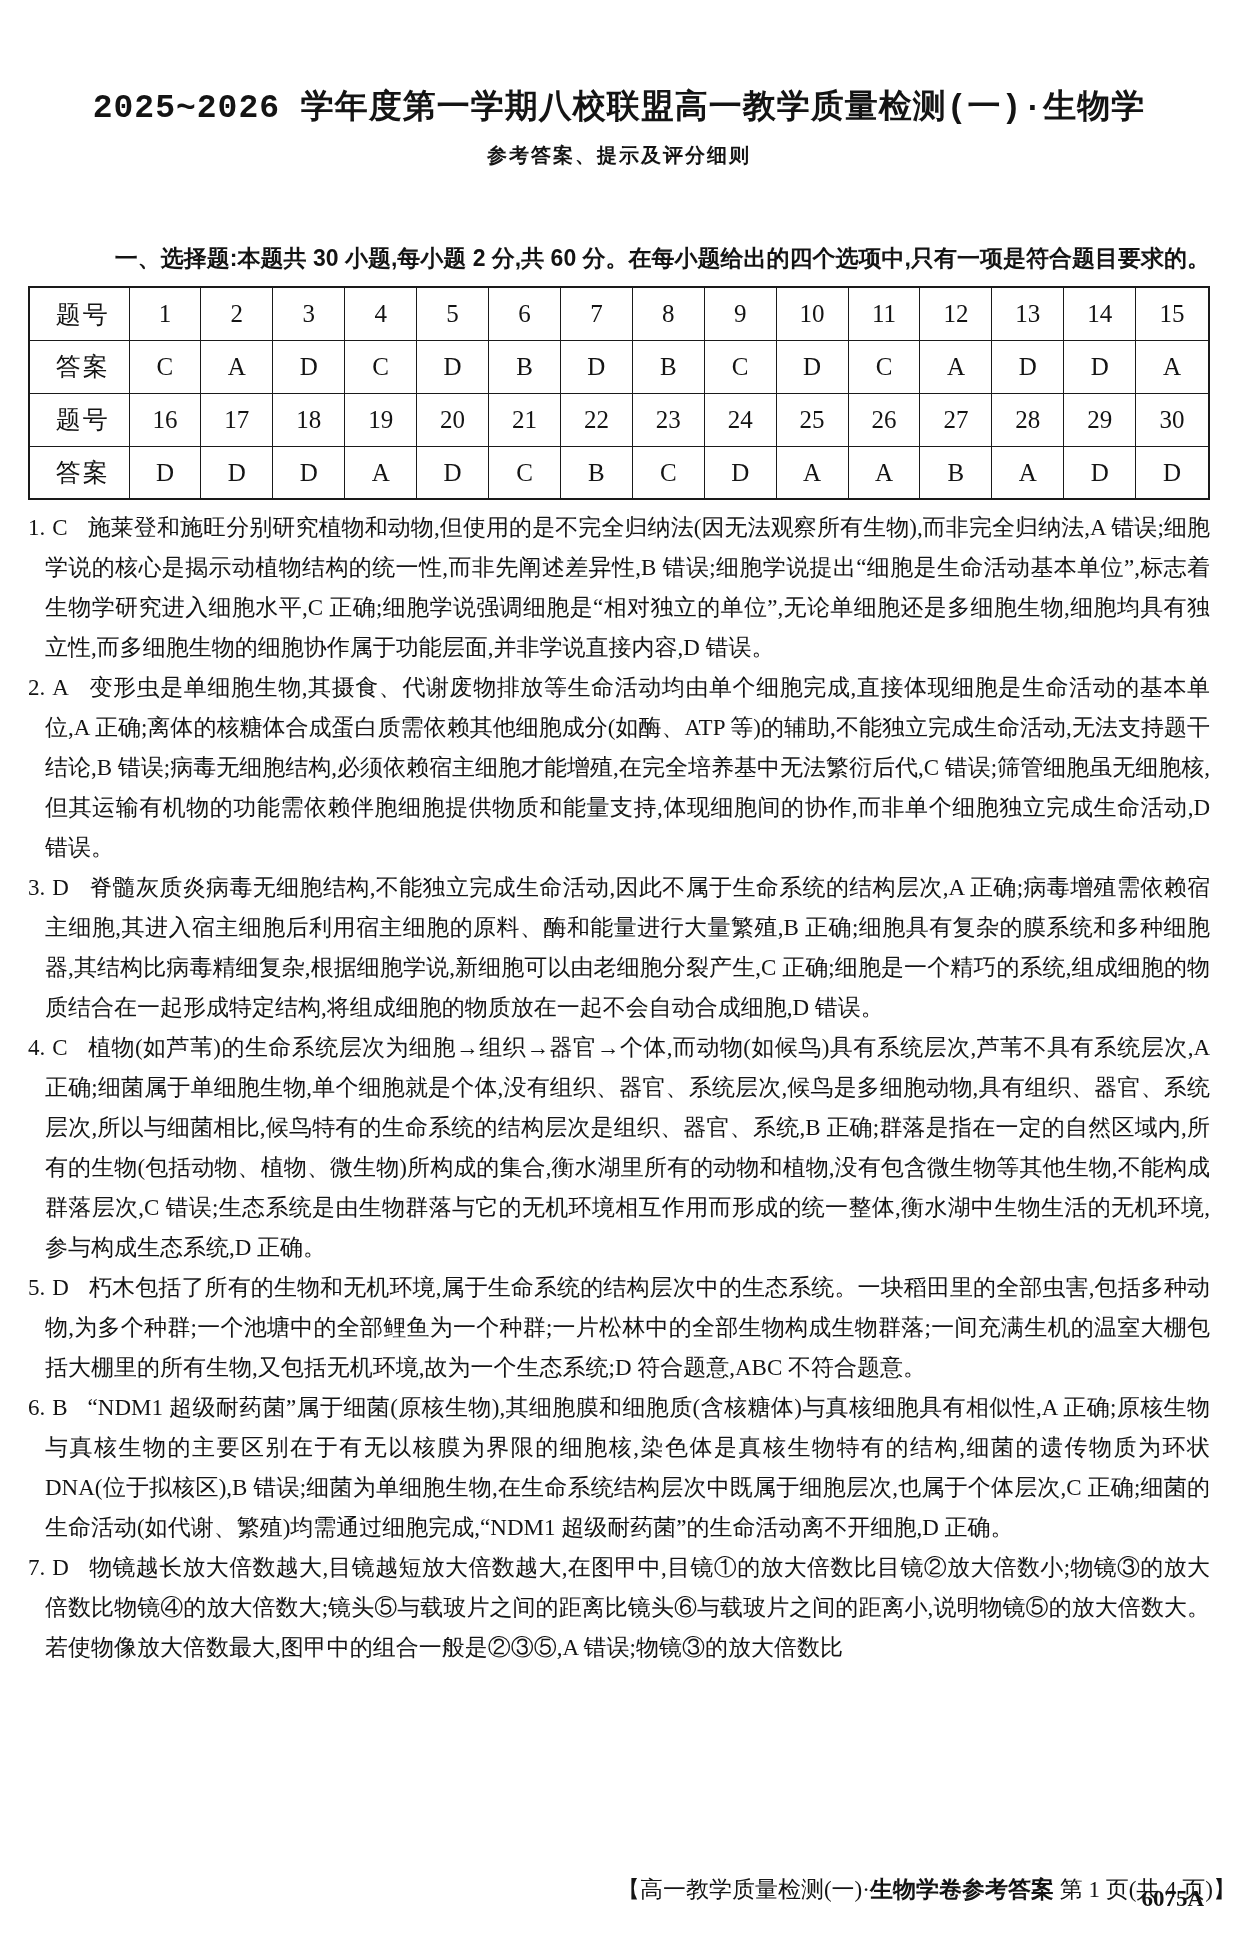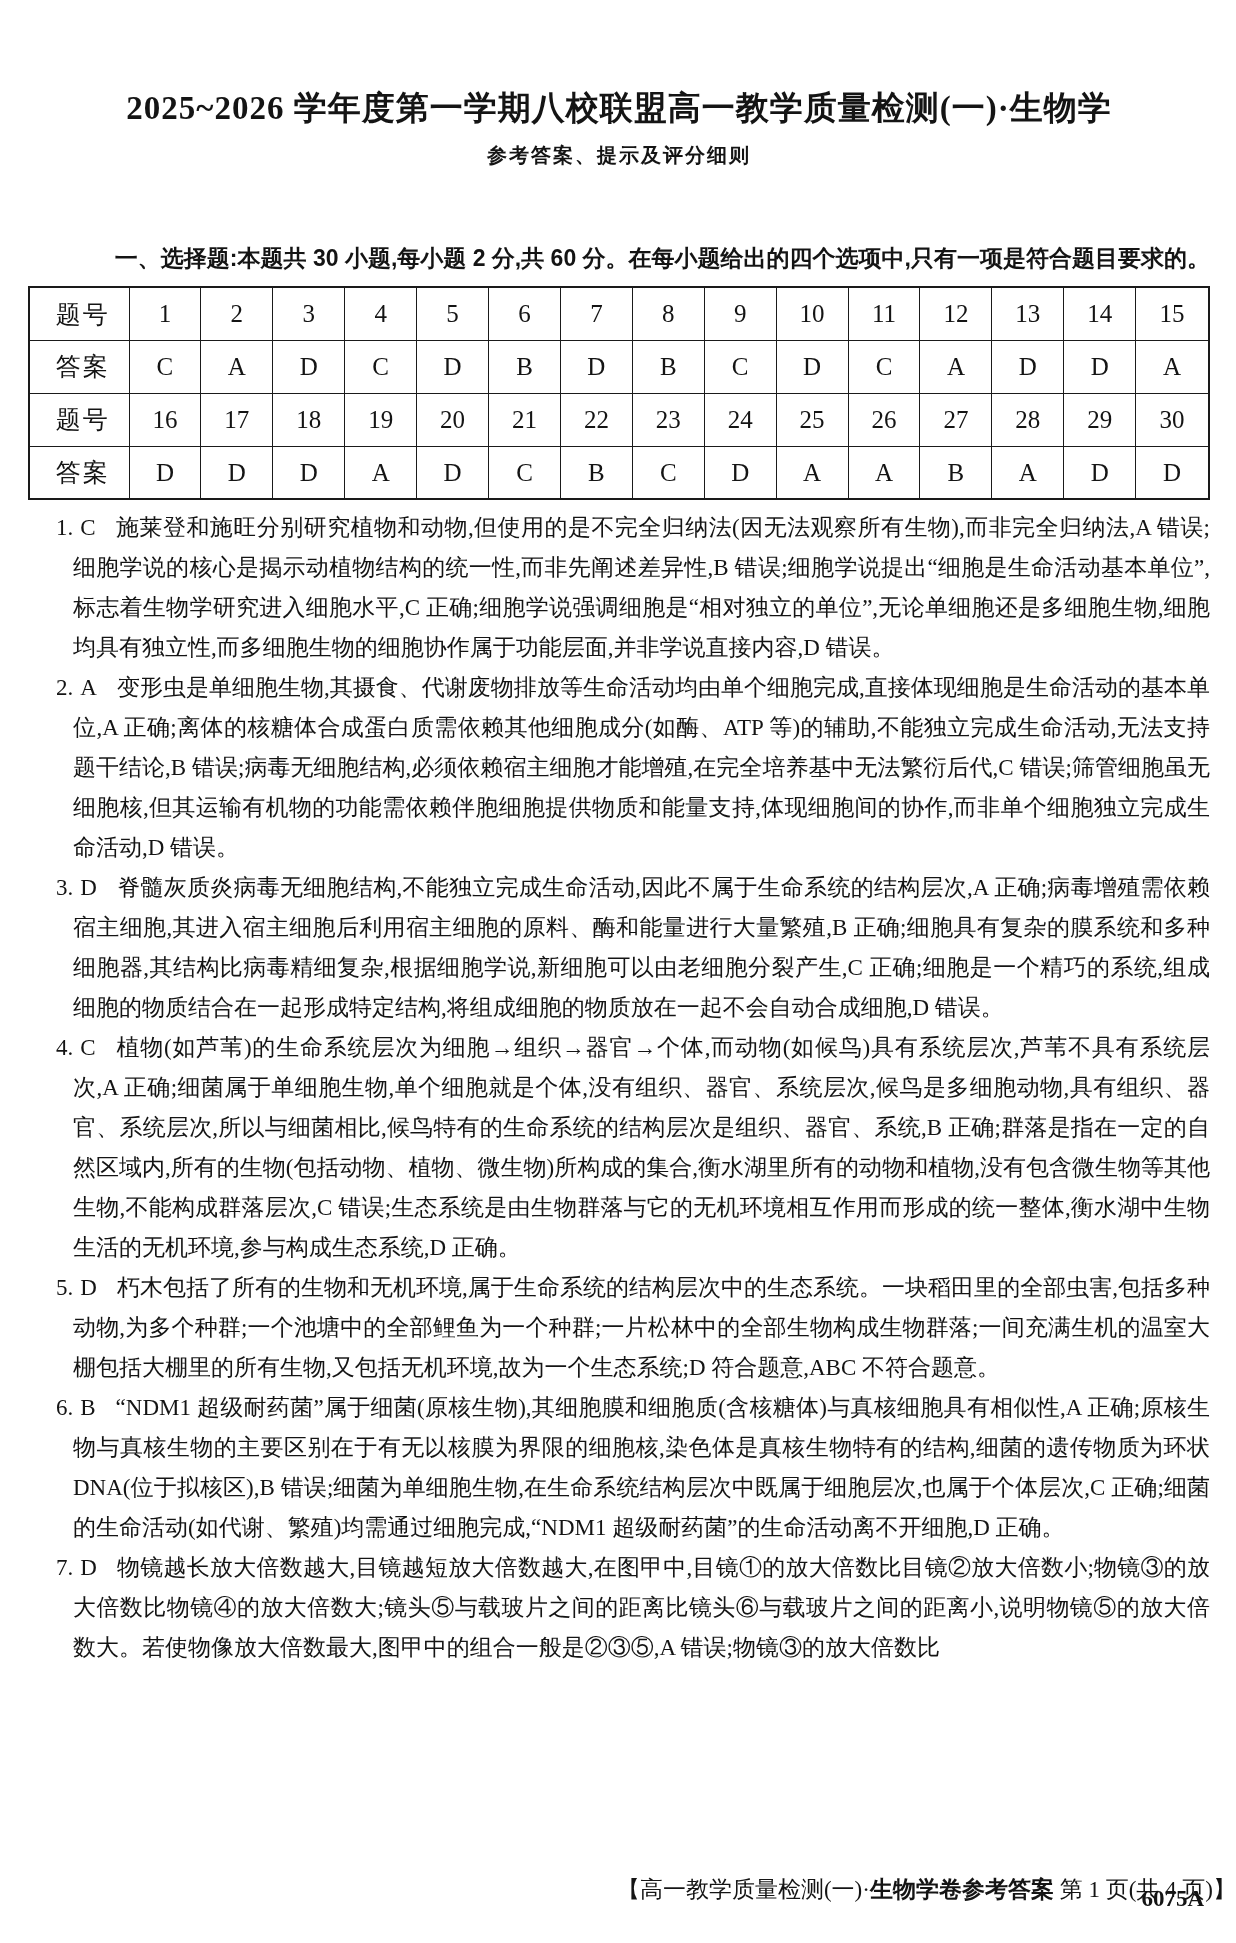--- a/index.html
+++ b/index.html
@@ -4,21 +4,21 @@
 <style>
   * { margin:0; padding:0; box-sizing:border-box; }
   html,body { background:#ffffff; }
   body {
     width:1236px; height:1943px; position:relative;
     color:#141414;
     font-family:"Liberation Serif", serif;
   }
   .page { width:100%; height:100%; position:relative; padding:88px 26px 0 28px; }
   .title {
-    text-align:center; font-family:Liberation Serif, serif;
+    text-align:center; font-family:Liberation Mono, monospace;
     font-weight:700; font-size:33px; line-height:1.25; letter-spacing:1px;
     white-space:nowrap;
   }
   .subtitle {
     text-align:center; font-family:"Liberation Sans", sans-serif;
     font-weight:700; font-size:20px; margin-top:13px; letter-spacing:2px;
   }
   .section-heading {
     font-family:"Liberation Sans", sans-serif; font-weight:700;
     font-size:23px; margin-top:74px; line-height:30px;text-align:right;
@@ -29,21 +29,21 @@
   }
   table.answer-table td {
     border:1px solid #1a1a1a; height:53px; text-align:center;
     vertical-align:middle; font-size:25px;
   }
   td.row-label { width:100px; font-size:24px; letter-spacing:2px;padding-left:7px; }
   .explanations {
     margin-top:8px; font-size:23px; line-height:40px;
     text-align:justify;
   }
-  .explanation { padding-left:17px; text-indent:-17px;margin-left:28px; }
+  .explanation { padding-left:17px; text-indent:-17px; }
   .exp-num { }
   .exp-ans { margin-left:7px; margin-right:20px; }
   .footer {
     position:absolute; bottom:38px; left:0; width:1236px;
     text-align:right; font-size:23px; white-space:nowrap;
   }
   .footer-bold { font-family:"Liberation Sans", sans-serif; font-weight:700; }
   .footer-code { position:absolute; right:32px; top:12px; font-size:23px;font-weight:bold; }
 </style>
 </head>

